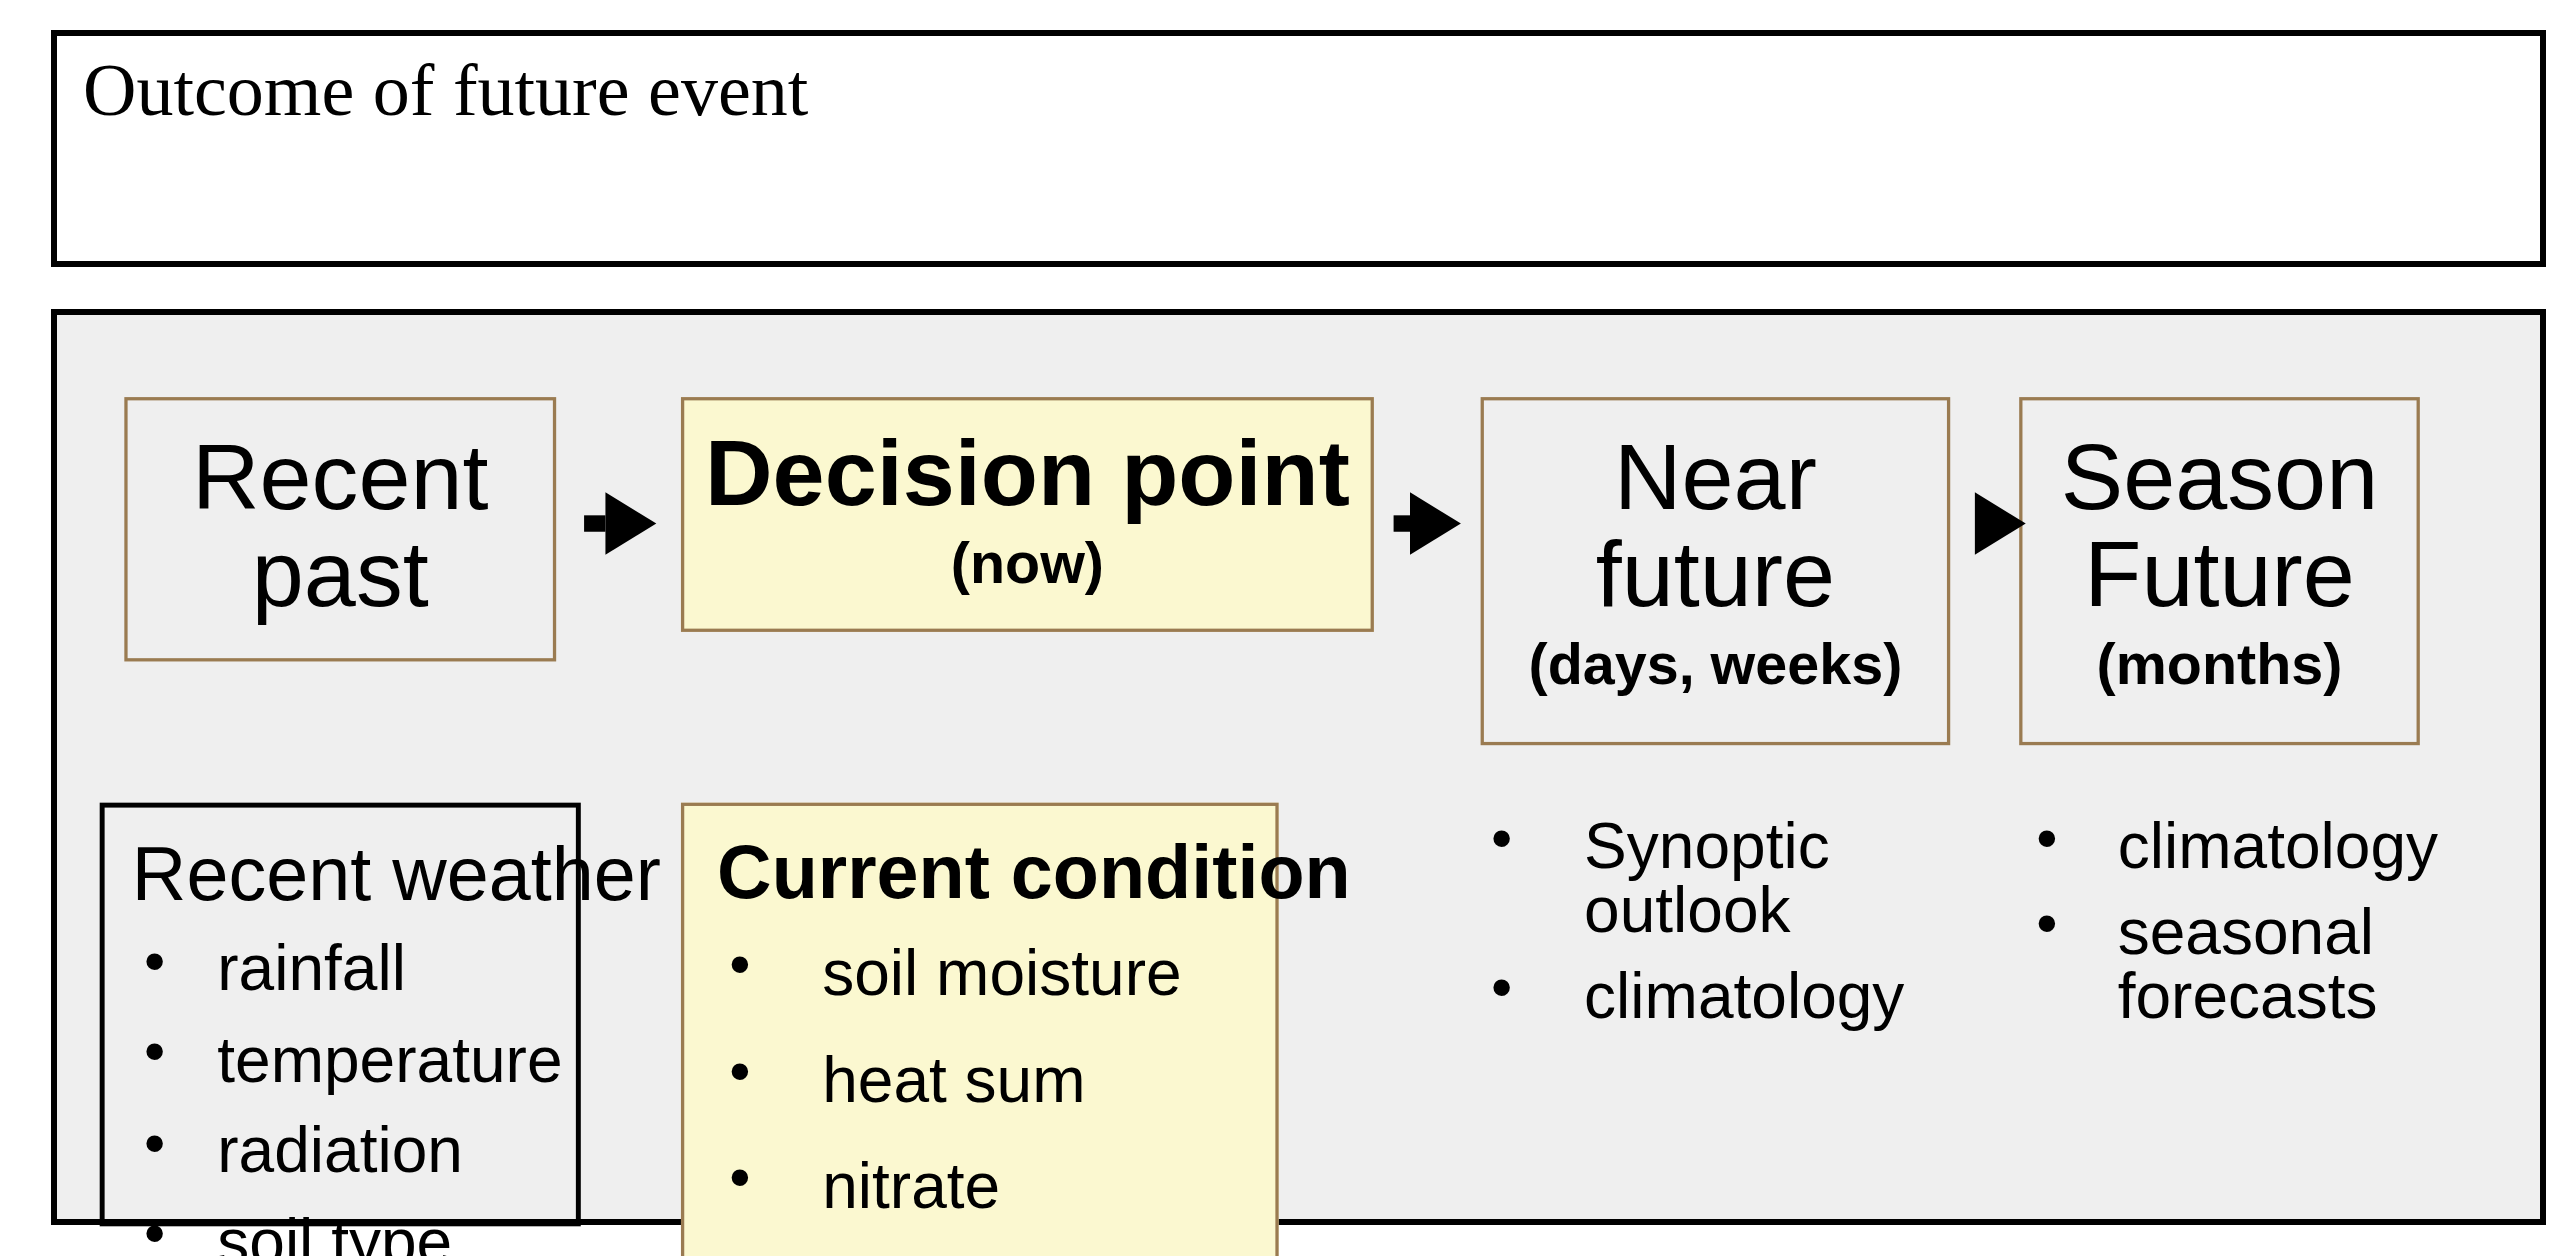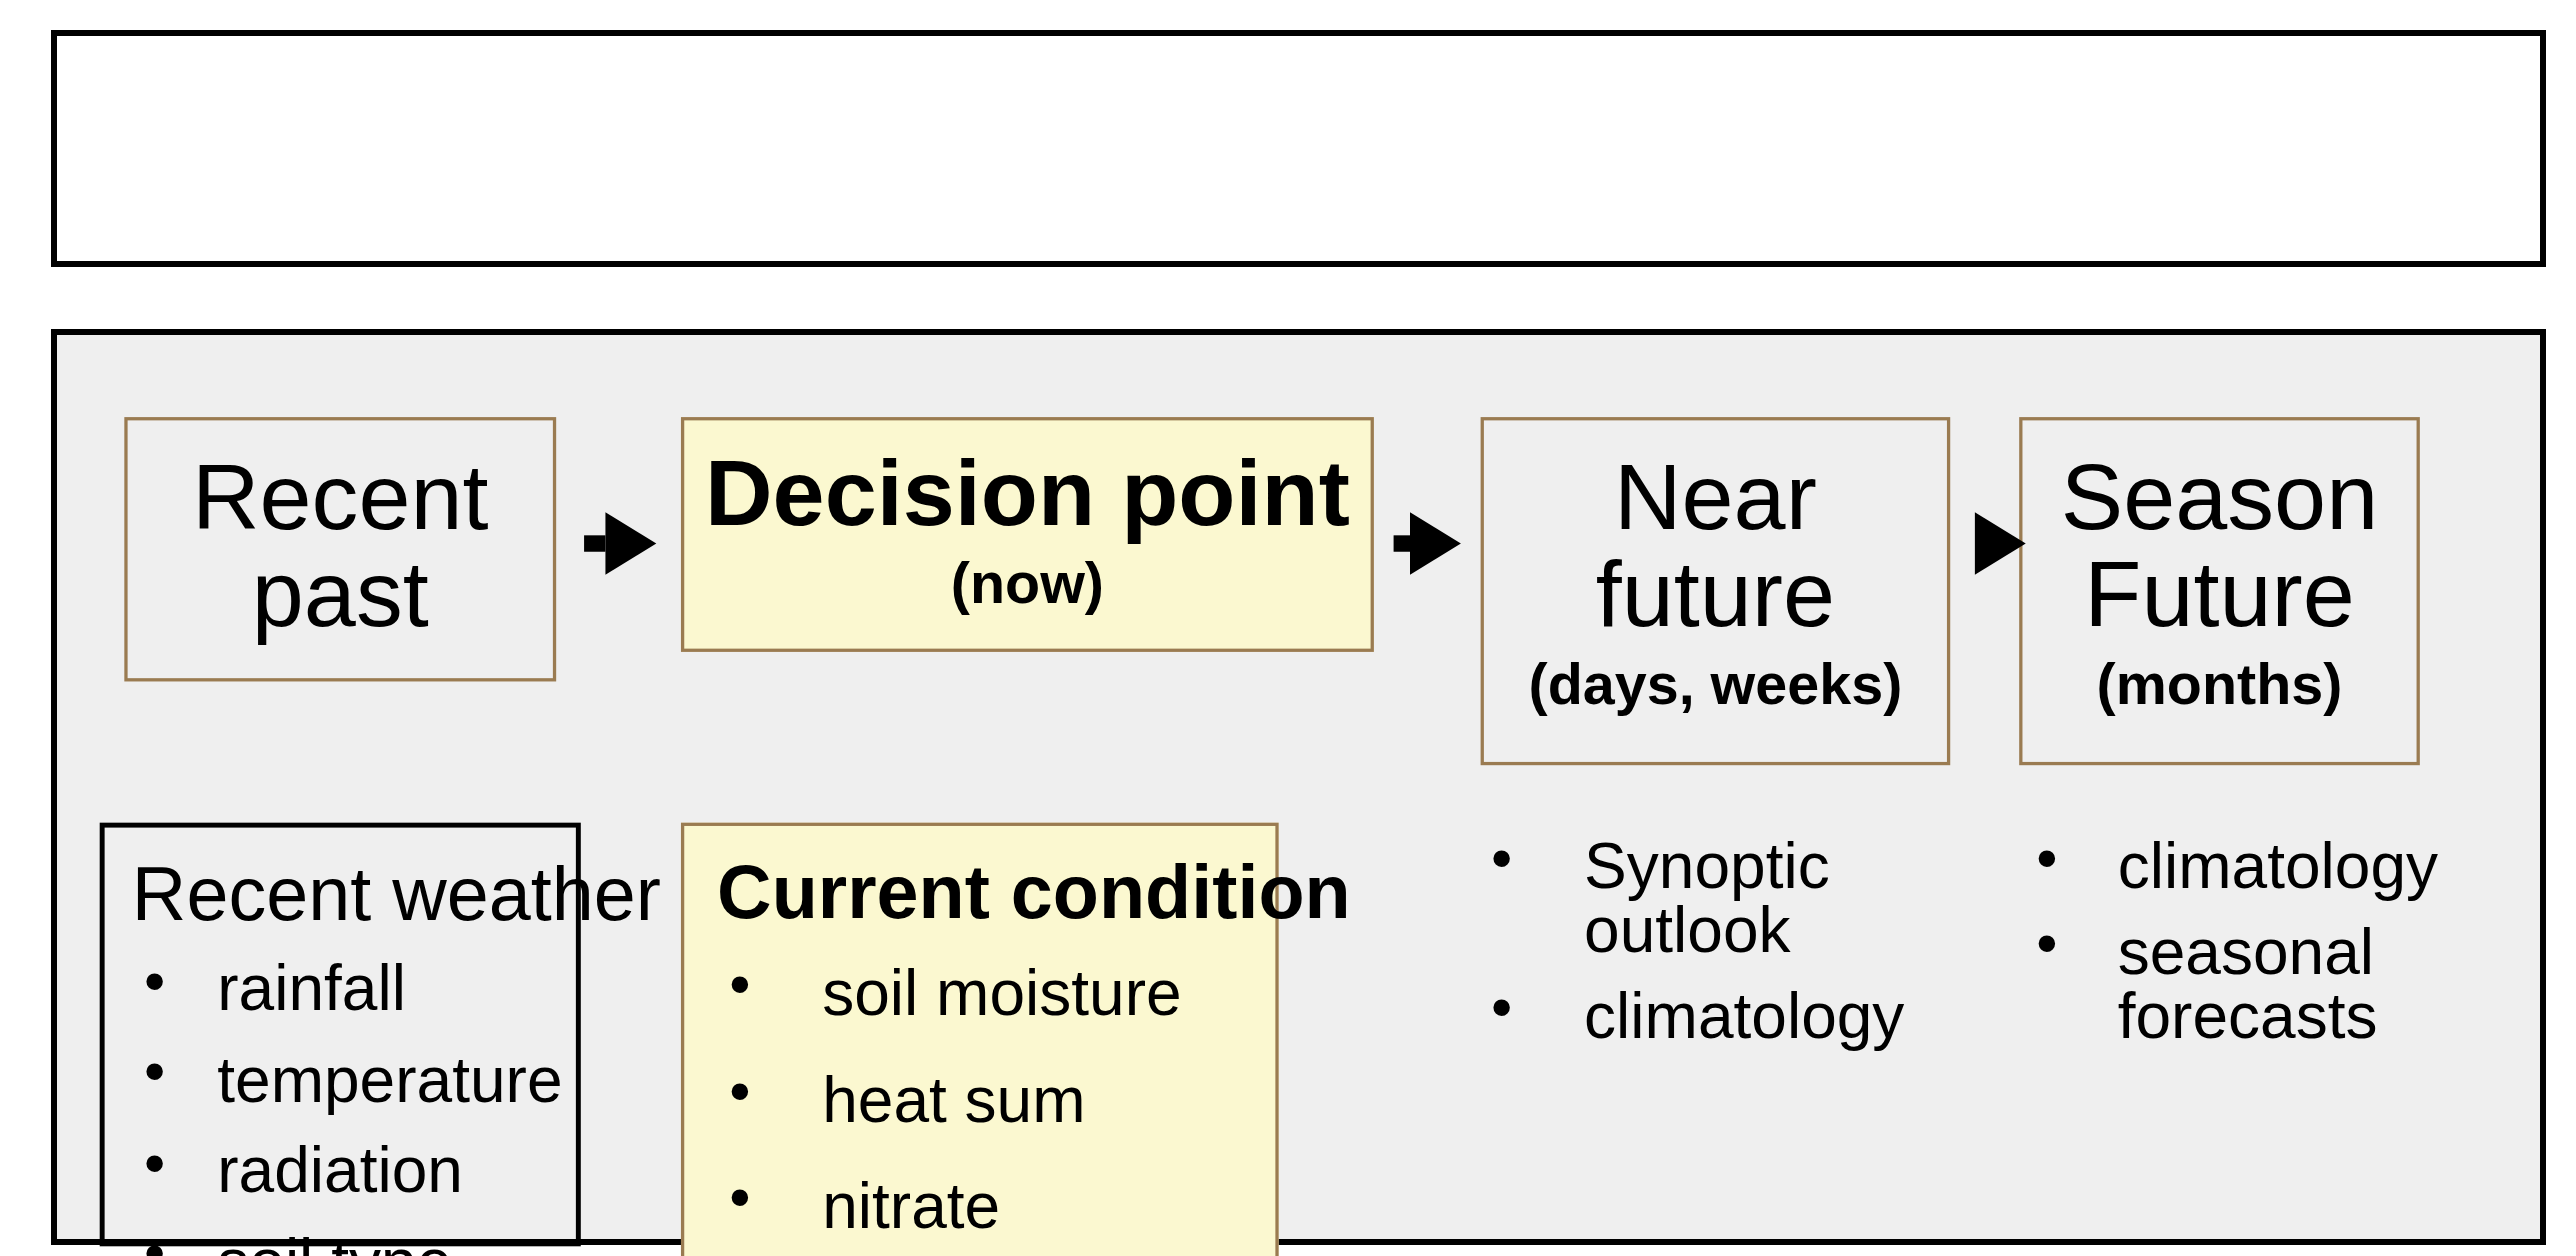--- a/index.html
+++ b/index.html
@@ -46,21 +46,20 @@
 
   
   #timeline-panel {
     position: absolute;
     left: 51px;
     top: 309px;
     width: 2495px;
     height: 916px;
     background: #efefef;
     border: 6.4px solid #000000;
-    margin-top: 20px;
   }
 
   
   .stage-box {
     position: absolute;
     border: 2.8px solid #9a7b51;
     text-align: center;
     color: #000000;
   }
   .stage-box.plain   { background: transparent; }
@@ -196,20 +195,21 @@
     width: 1511px;
     height: 553px;
     transform: scale(1.642);
     transform-origin: 0 0;
   }
 </style>
 </head>
 <body>
 
 <div id="equation-banner">
+  <div class="eq-line" id="eq-line-1">Outcome of future event</div>
 </div>
 
 <div id="timeline-panel">
   <div class="panel-scale">
 
     <div class="stage-box plain" id="stage-recent-past">
       <span class="stage-title">Recent
 past</span>
     </div>
 

